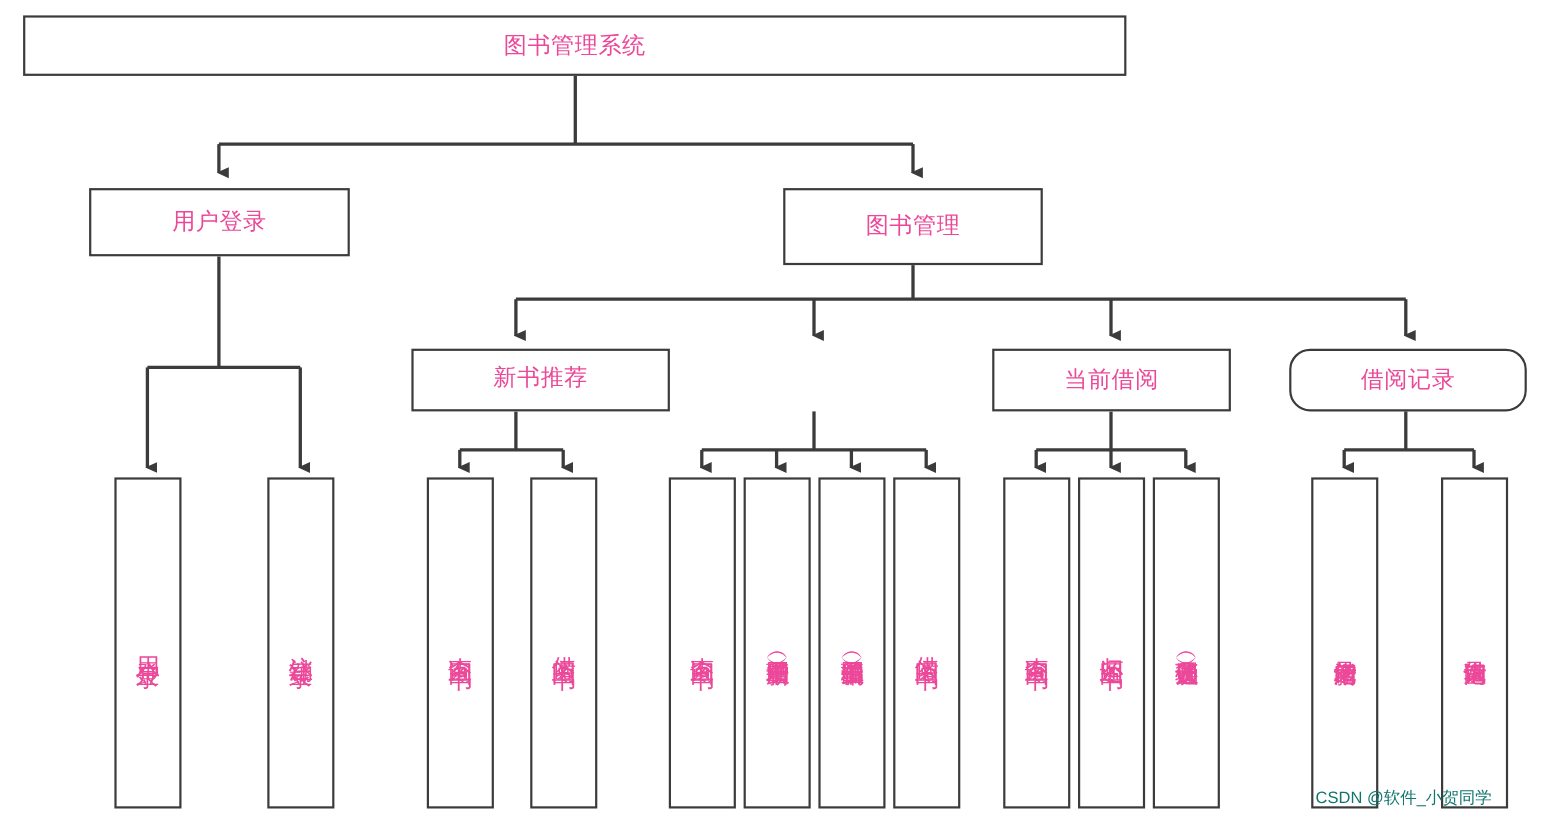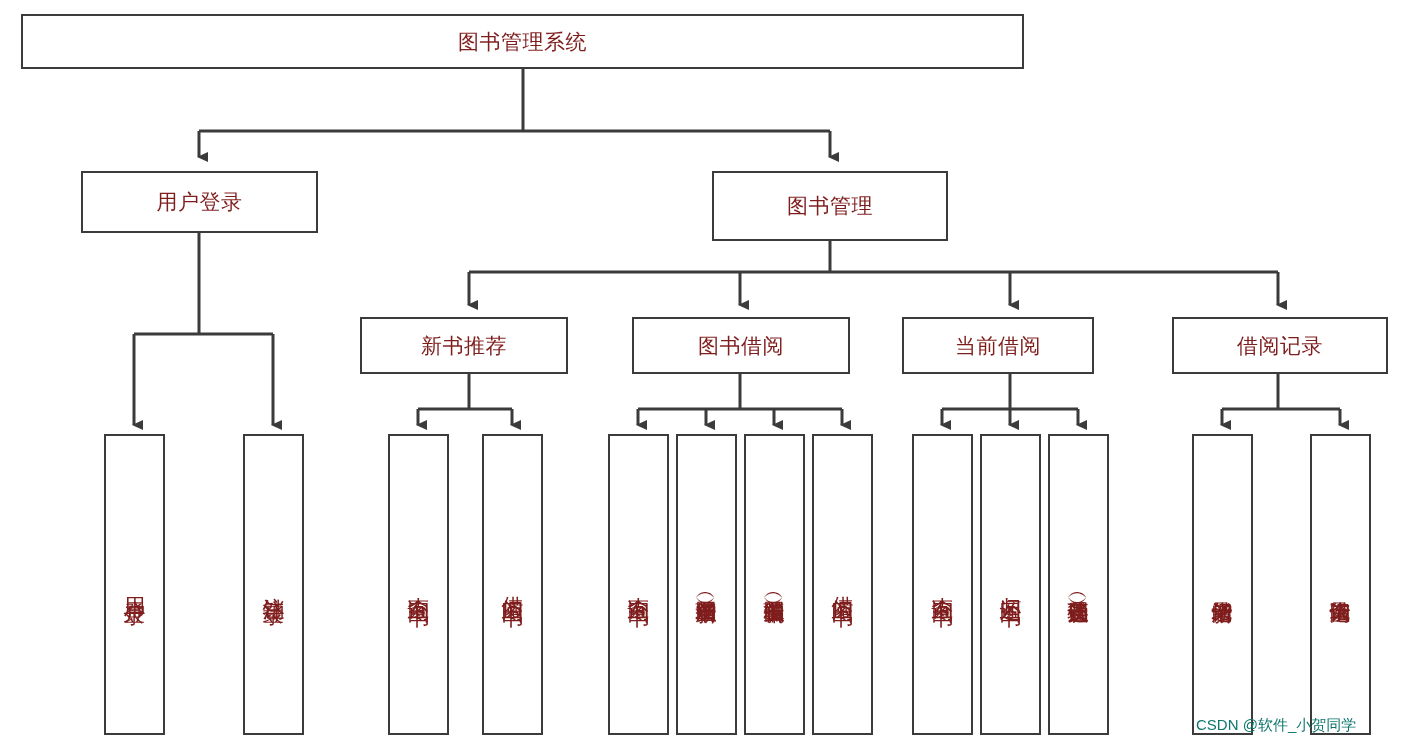--- a/index.html
+++ b/index.html
@@ -27,21 +27,21 @@
     pointer-events: none;
   }
   .node {
     position: absolute;
     box-sizing: border-box;
     border: 2px solid #3b3b3b;
     background: #ffffff;
     display: flex;
     align-items: center;
     justify-content: center;
-    color: #7f1d1d;
+    color: #ec4899;
     z-index: 2;
   }
   .node .label {
     display: block;
     text-align: center;
     line-height: 1.12;
     letter-spacing: 0.5px;
   }
   
   .node.horiz .label {
@@ -136,33 +136,30 @@
   </div>
 
   <div class="node horiz" style="left:81px; top:171px; width:237px; height:62px;">
     <span class="label">用户登录</span>
   </div>
 
   <div class="node horiz" style="left:712px; top:171px; width:236px; height:70px;">
     <span class="label">图书管理</span>
   </div>
 
-  <div class="node horiz" style="left:360px; top:317px; width:208px; height:57px;">
+  <div class="node horiz" style="left:374px; top:317px; width:235px; height:57px;font-family:Liberation Mono, monospace;">
     <span class="label">新书推荐</span>
   </div>
 
-  <div class="node horiz" style="left:632px; top:317px; width:218px; height:57px;">
-    <span class="label">图书借阅</span>
-  </div>
-
-  <div class="node horiz" style="left:902px; top:317px; width:192px; height:57px;">
+
+  <div class="node horiz" style="left:902px; top:317px; width:217px; height:57px;">
     <span class="label">当前借阅</span>
   </div>
 
-  <div class="node horiz" style="left:1172px; top:317px; width:216px; height:57px;">
+  <div class="node horiz" style="left:1172px; top:317px; width:216px; height:57px;border-radius:19px;">
     <span class="label">借阅记录</span>
   </div>
 
   <div class="node vert" style="left:104px; top:434px; width:61px; height:301px;">
     <span class="label">用户登录</span>
   </div>
 
   <div class="node vert" style="left:243px; top:434px; width:61px; height:301px;">
     <span class="label">注销登录</span>
   </div>

